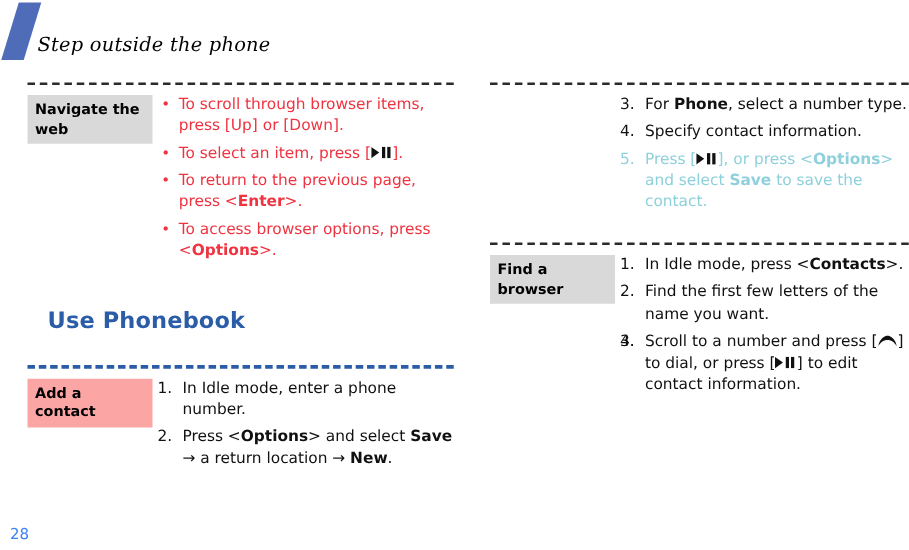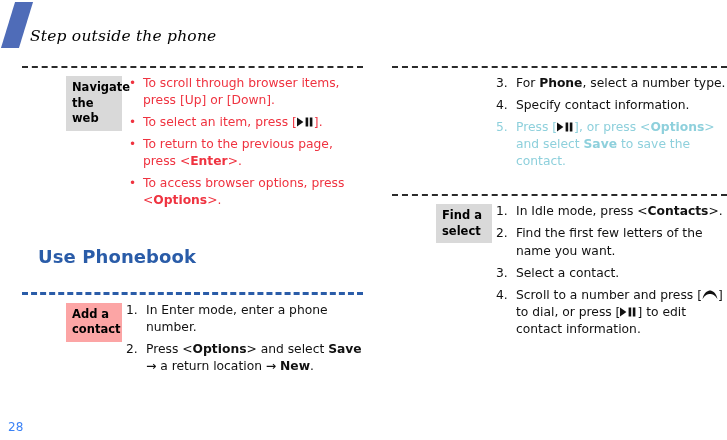--- a/index.html
+++ b/index.html
@@ -74,21 +74,20 @@
     flex: 0 0 100px;
     padding-top: 8px;
   }
   .label-box {
     display: block;
     font-size: 11.5px;
     font-weight: bold;
     line-height: 1.35;
     padding: 4px 5px 4px 6px;
     color: #000;
-    margin-left: 44px;
   }
   .label-box.gray      { background: #d9d9d9; }
   .label-box.lavender  { background: #fca5a5; }
   .label-box.none      { background: transparent; }
 
   .body-cell {
     flex: 1 1 auto;
     padding-top: 7px;
     padding-left: 4px;
   }
@@ -194,21 +193,21 @@
   <div class="spacer-sm"></div>
 
   <div class="sep blue"></div>
 
   <div class="section">
     <div class="label-cell">
       <span class="label-box lavender">Add a contact</span>
     </div>
     <div class="body-cell">
       <ol class="steps black" id="add-contact-steps">
-          <li class="black"><span class="marker">1.</span><span>In Enter mode, enter a phone number.</span></li>
+          <li class="black"><span class="marker">1.</span><span>In Idle mode, enter a phone number.</span></li>
           <li class="black"><span class="marker">2.</span><span>Press &lt;</span><b>Options</b><span>&gt; and select </span><b>Save</b><span> → a return location → </span><b>New</b><span>.</span></li>
         </ol>
     </div>
   </div>
 
 </div>
 
 <div class="column col-right">
 
   <div class="sep"></div>
@@ -229,27 +228,27 @@
         </ol>
     </div>
   </div>
 
   <div class="spacer-lg"></div>
 
   <div class="sep"></div>
 
   <div class="section">
     <div class="label-cell">
-      <span class="label-box gray">Find a select</span>
+      <span class="label-box gray">Find a browser</span>
     </div>
     <div class="body-cell">
       <ol class="steps black" id="find-contact-steps">
           <li class="black"><span class="marker">1.</span><span>In Idle mode, press &lt;</span><b>Contacts</b><span>&gt;.</span></li>
           <li class="black"><span class="marker">2.</span><span>Find the first few letters of the name you want.</span></li>
-          <li class="black"><span class="marker">3.</span><span>Select a contact.</span></li>
+          <li class="black"><span class="marker">3.</span></li>
           <li class="black"><span class="marker">4.</span><span>Scroll to a number and press [</span><span class="key-glyph"><svg width="16" height="10" viewBox="0 0 16 10">
                 <path d="M0.6,9 C1.6,2.6 6.0,0.6 8.0,0.6 C10.0,0.6 14.4,2.6 15.4,9 C13.0,5.0 10.6,4.0 8.0,4.0 C5.4,4.0 3.0,5.0 0.6,9 Z" fill="#111"></path>
               </svg></span><span>] to dial, or press [</span><span class="key-glyph"><svg width="17" height="10" viewBox="0 0 17 10">
                 <polygon points="0,0.5 6.4,5 0,9.5" fill="#111"></polygon>
                 <rect x="8.6" y="0.5" width="2.6" height="9" fill="#111"></rect>
                 <rect x="12.8" y="0.5" width="2.6" height="9" fill="#111"></rect>
               </svg></span><span>] to edit contact information.</span></li>
         </ol>
     </div>
   </div>

